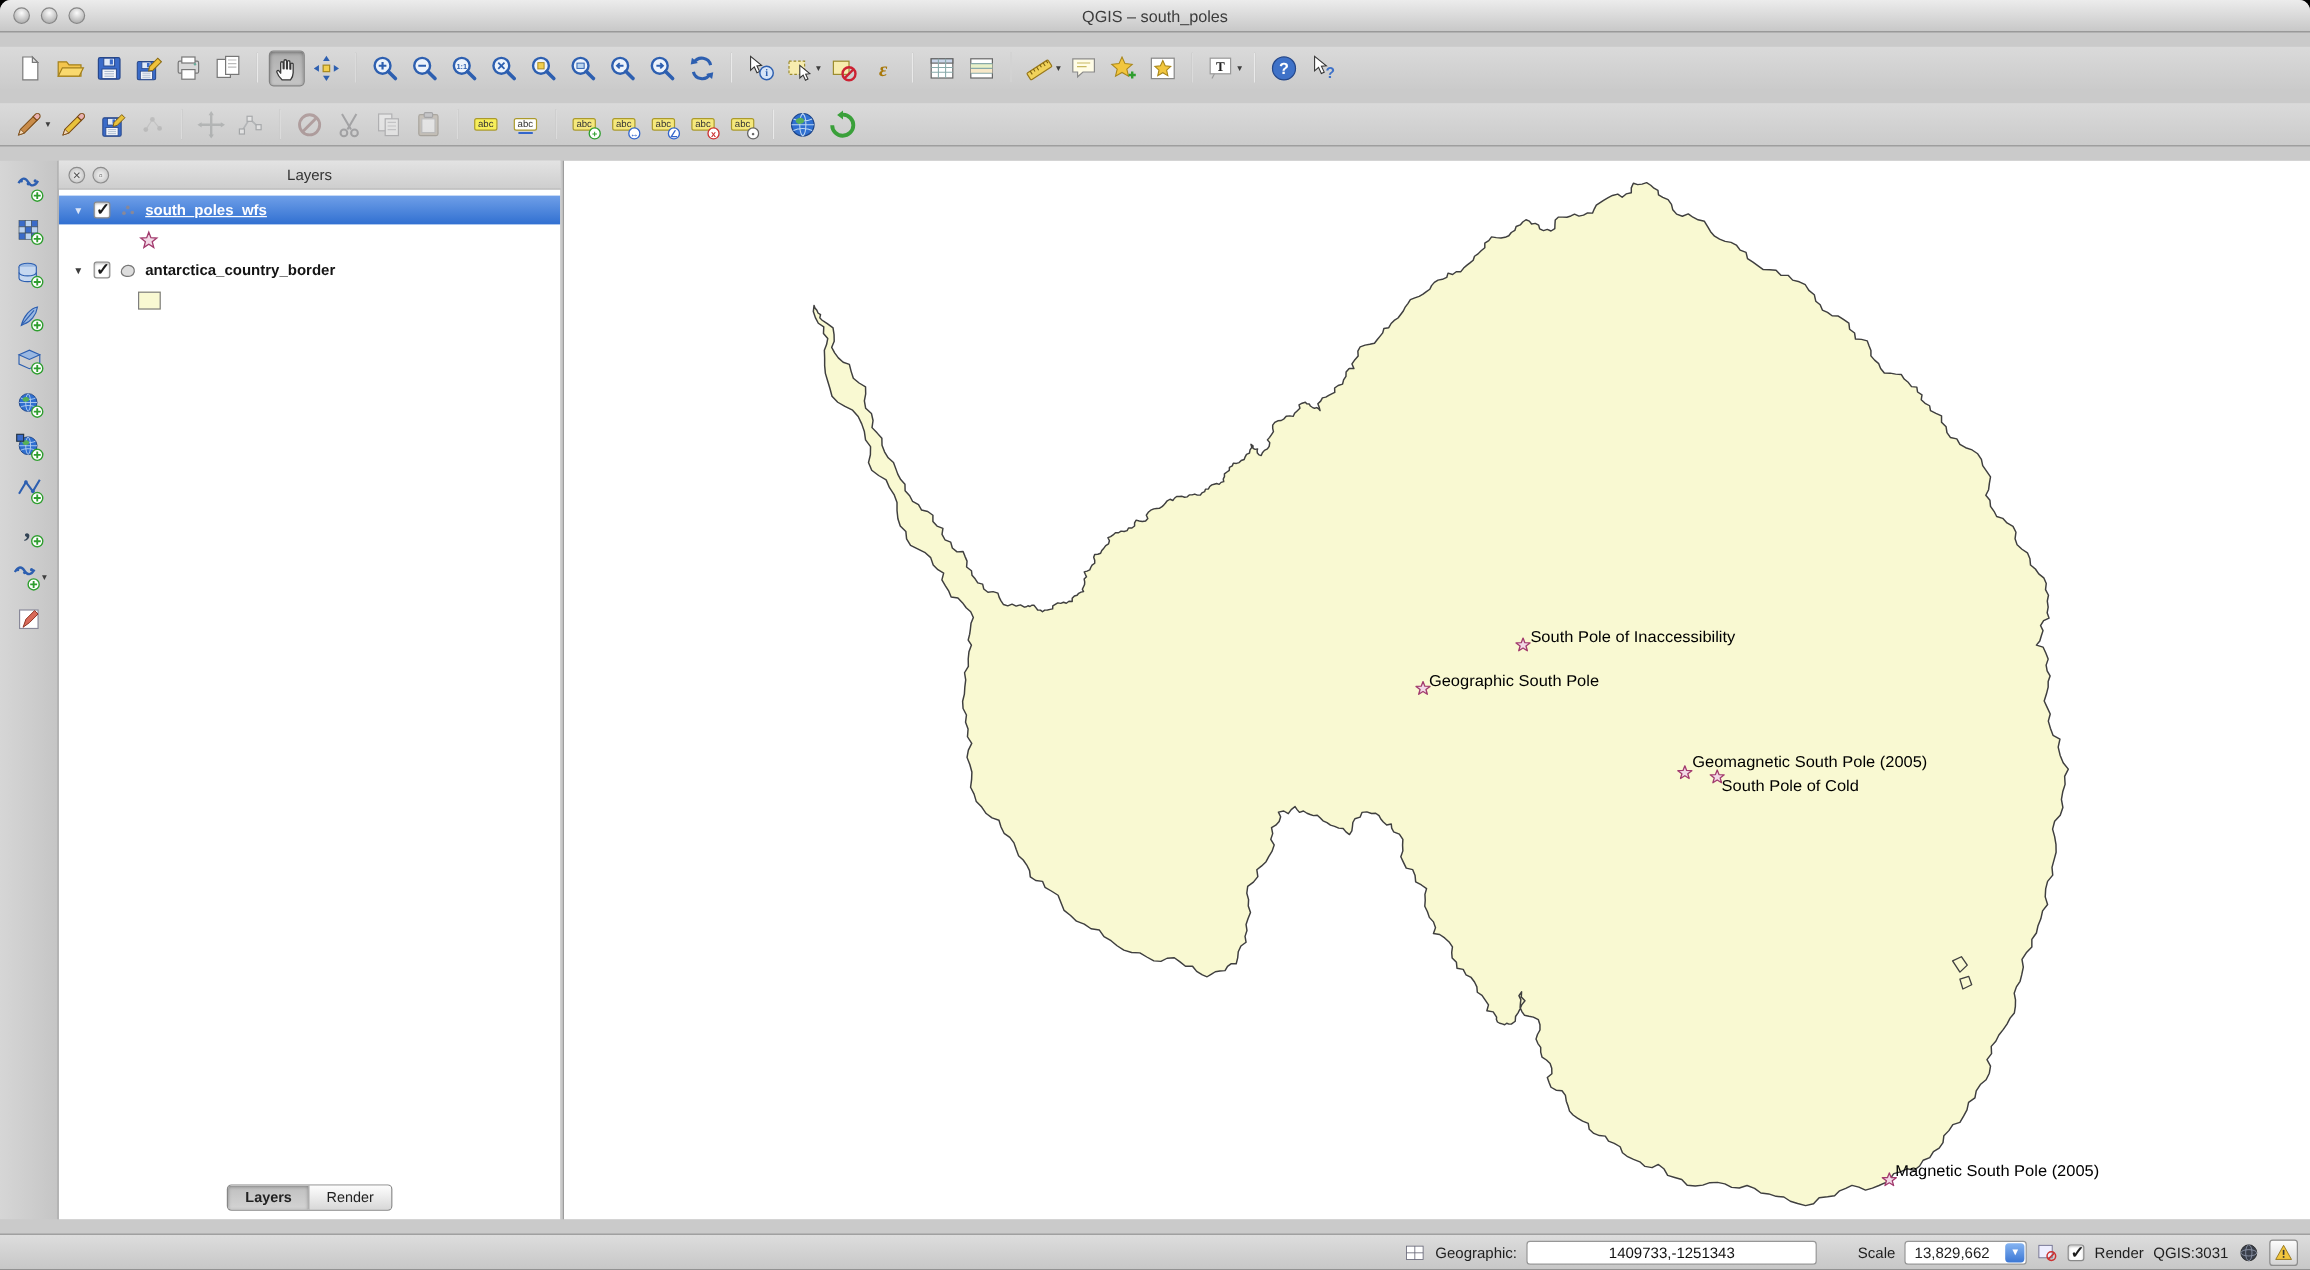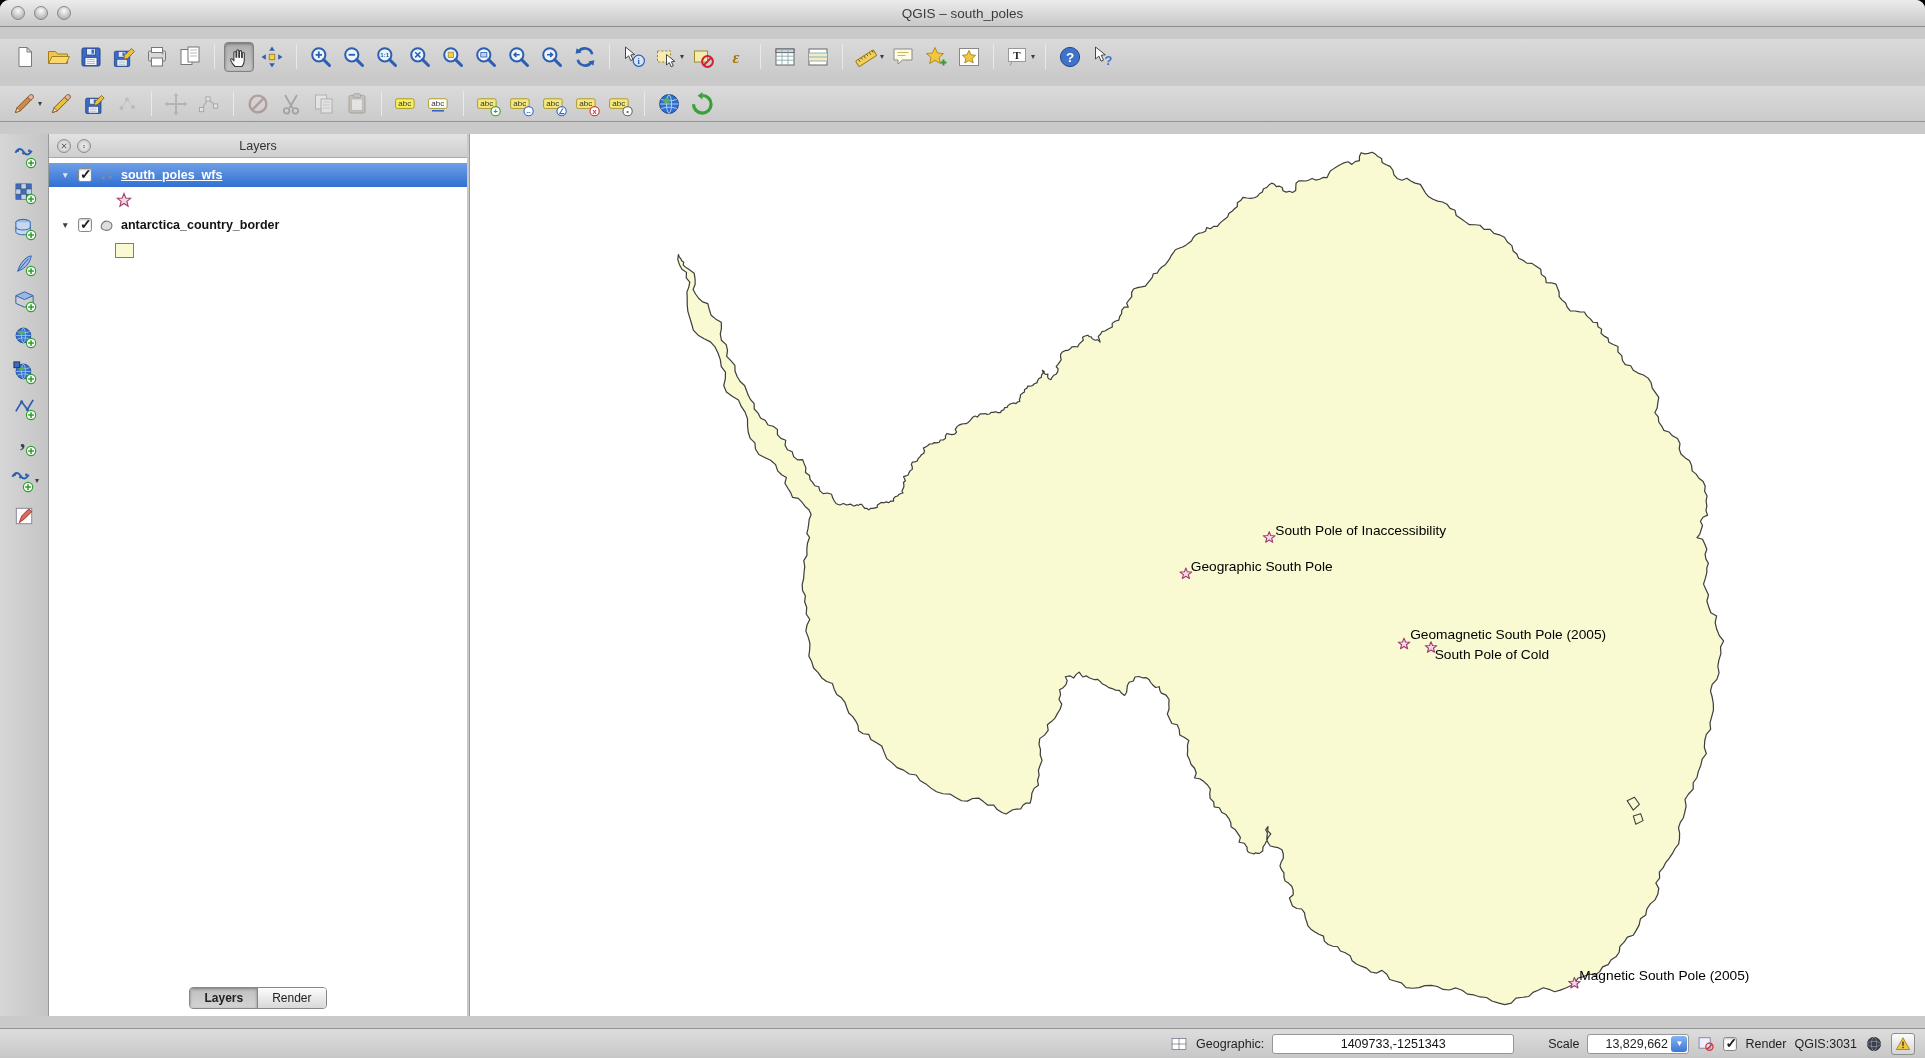--- a/index.html
+++ b/index.html
@@ -76,21 +76,21 @@
                font-size:12.5px; color:#1f1f1f; padding:0 10px; }
   .sb-spacer { flex:1 1 auto; }
   .sb-iconbtn { display:flex; align-items:center; justify-content:center; }
   .sb-iconbtn svg { width:18px; height:18px; display:block; }
   .sb-raised { border:1px solid #8e8e8e; border-radius:3px;
                background:linear-gradient(#fcfcfc,#d4d4d4); padding:1px 2px; }
   .sb-input { width:242px; height:20px; border:1px solid #979797; border-radius:3px; background:#fff;
               font-size:12.5px; text-align:center; font-family:"Liberation Sans",sans-serif; color:#111; }
   .sb-scale { margin-left:26px; }
   .sb-combo { width:102px; height:20px; background:#fff; border:1px solid #979797; border-radius:3px;
-              display:flex; align-items:center; padding-left:17px; font-size:12.5px; }
+              display:flex; align-items:center; padding-left:7px; font-size:12.5px; }
   .combo-arrow { margin-left:auto; width:16px; height:16px; margin-right:1px; border-radius:3px;
                  background:linear-gradient(#85b4f2,#3c77d4); color:#fff; font-size:8px;
                  display:flex; align-items:center; justify-content:center; }
   .sb-check { width:14px; height:14px; background:#fff; border:1px solid #8a8a8a; border-radius:2.5px;
               position:relative; box-shadow:inset 0 1px 2px rgba(0,0,0,.25); }
   .sb-check.checked::after { content:"✓"; position:absolute; left:1px; top:-3px; font-size:14px;
                              color:#1c1c1c; font-weight:bold; }
 </style>
 </head>
 <body>

